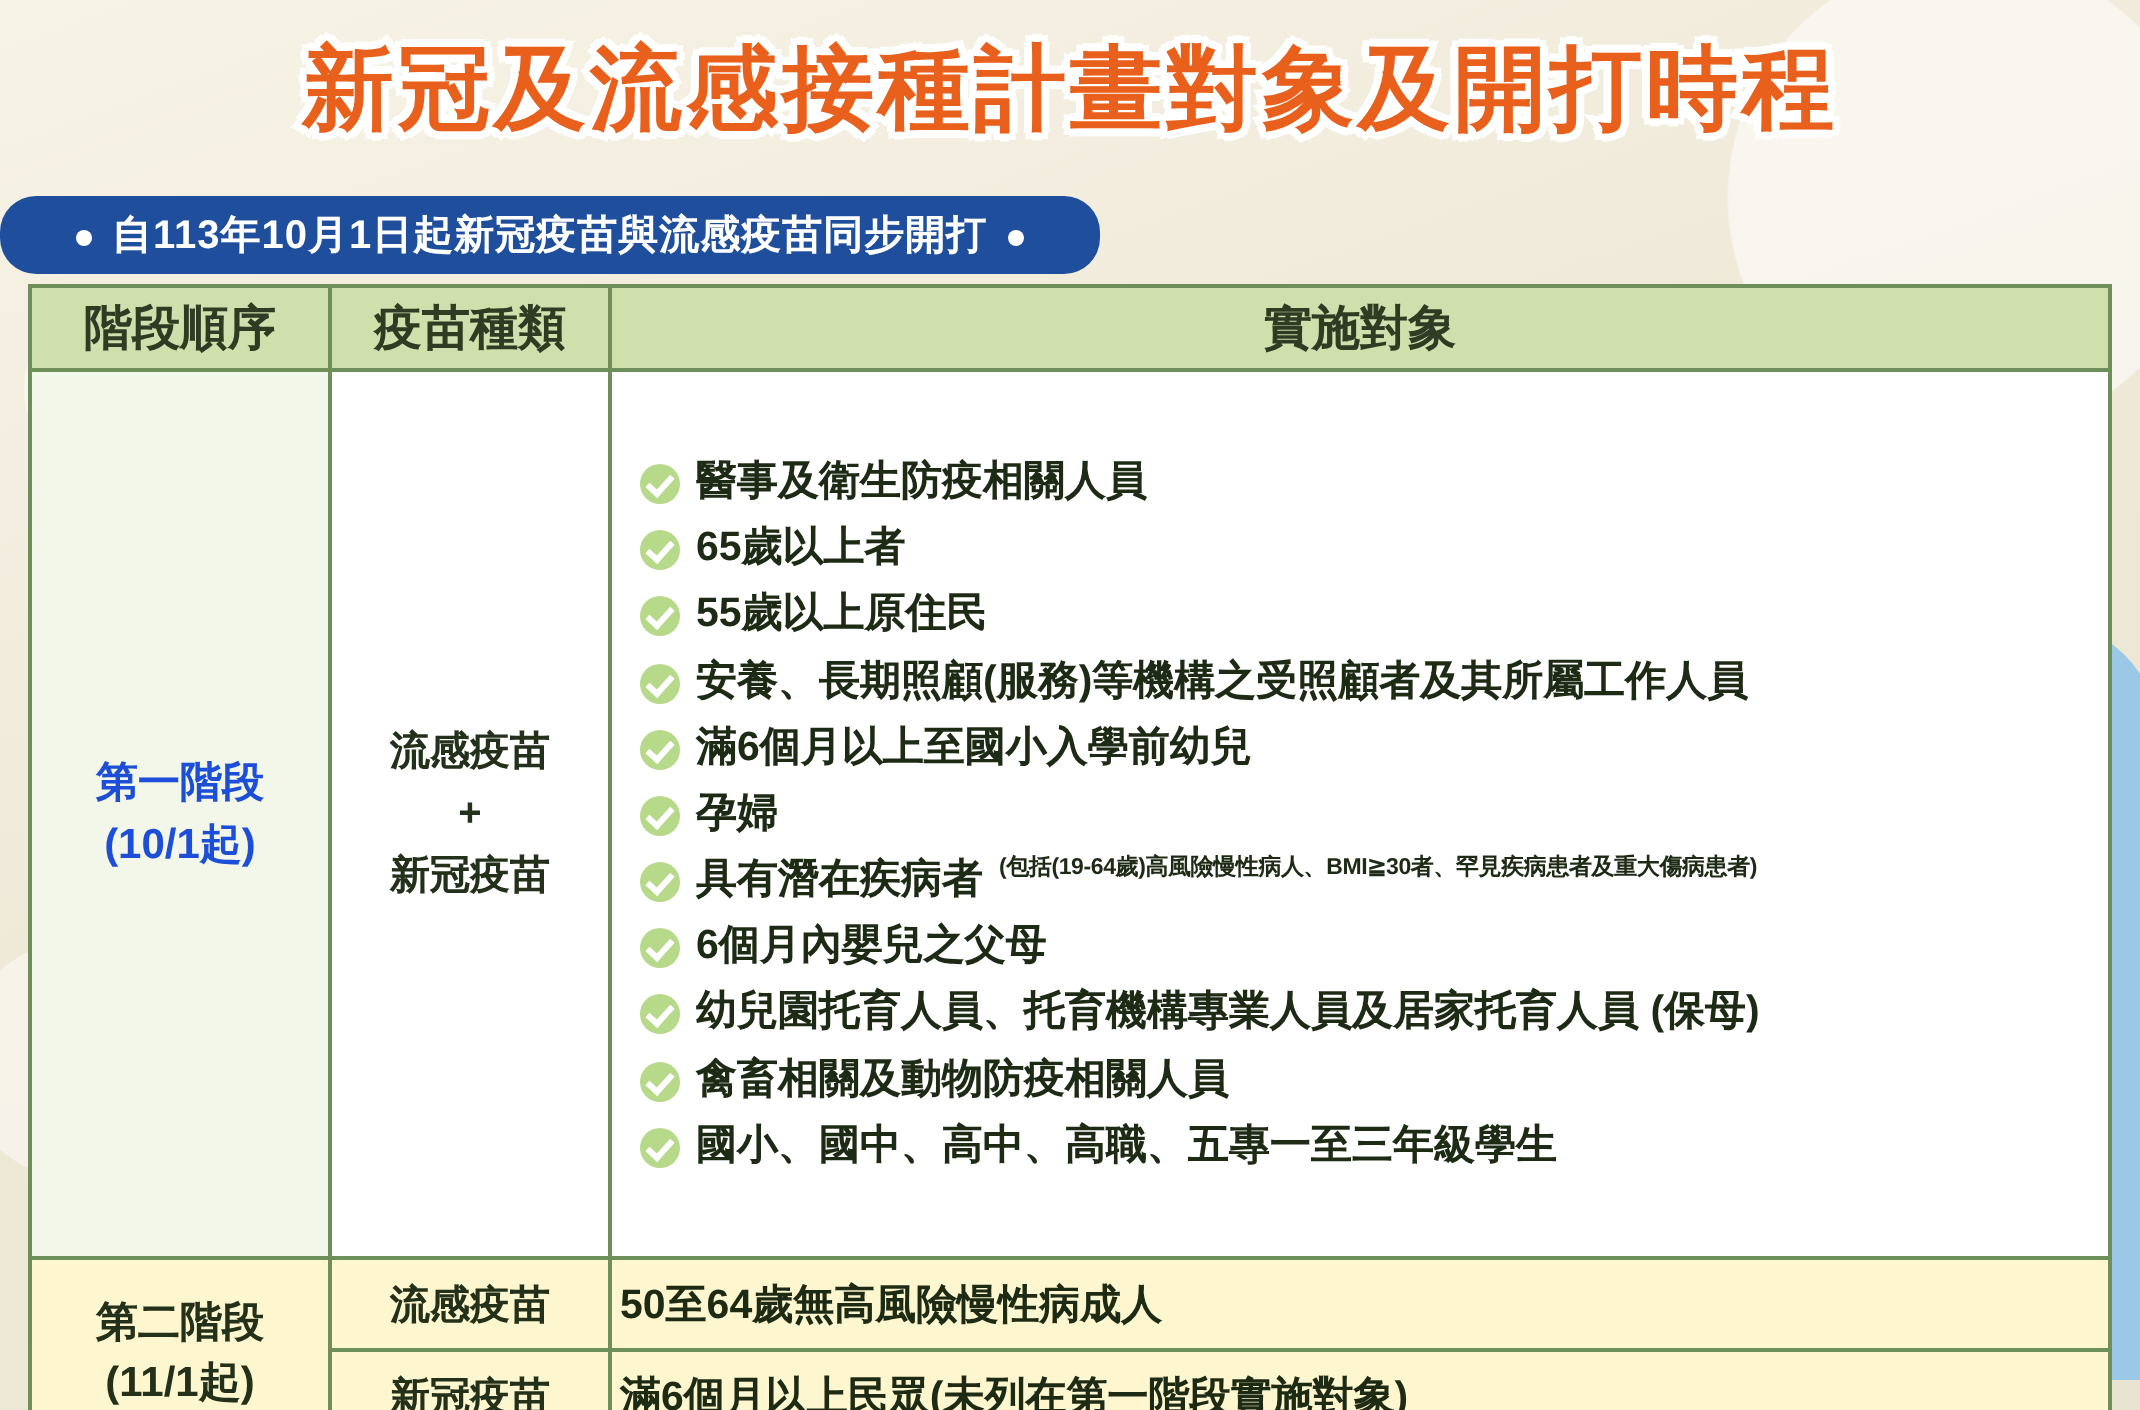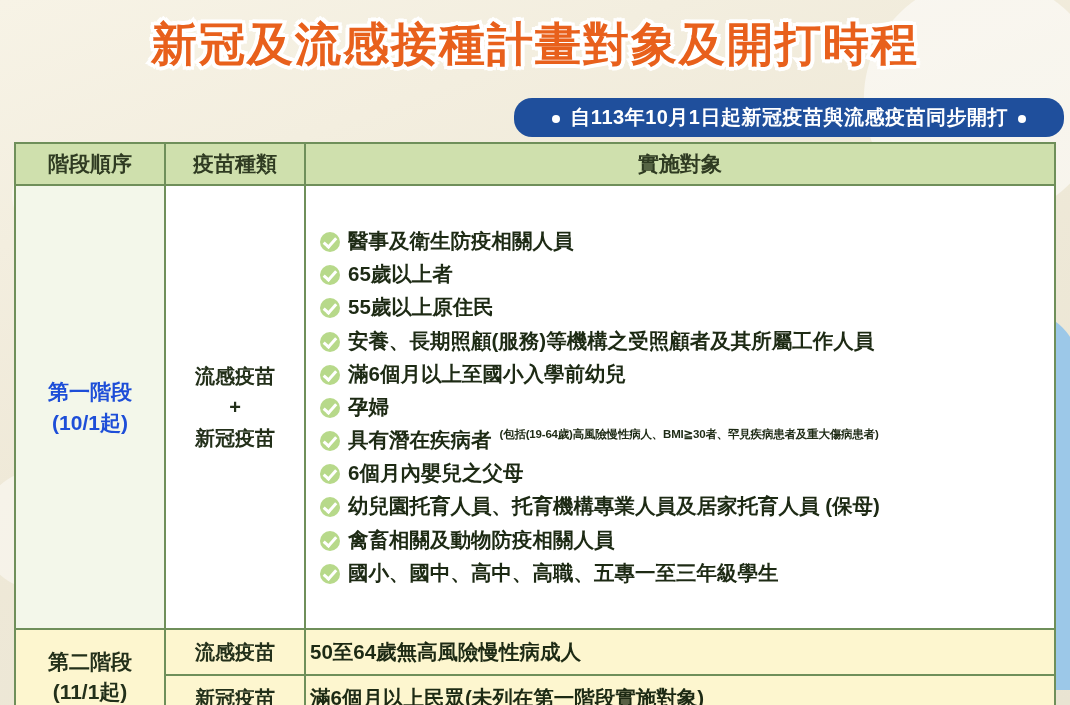--- a/index.html
+++ b/index.html
@@ -181,21 +181,21 @@
     paint-order: stroke fill;
     text-shadow:
       3px 3px 0 #ffffff, -3px 3px 0 #ffffff, 3px -3px 0 #ffffff, -3px -3px 0 #ffffff,
       0 4px 0 #ffffff, 0 -4px 0 #ffffff, 4px 0 0 #ffffff, -4px 0 0 #ffffff;
   }
   .subtitle-wrap {
     position: absolute;
     left: 0;
     right: 6px;
     top: 98px;
-    text-align: right;
+    text-align: left;
   }
   .subtitle {
     display: inline-block;
     background: #1f4f9c;
     color: #ffffff;
     font-size: 20px;
     font-weight: bold;
     padding: 6px 28px;
     border-radius: 18px;
     letter-spacing: 0.5px;
@@ -228,21 +228,21 @@
     display: flex;
     align-items: center;
     justify-content: center;
     text-align: center;
   }
   .cell:last-child { border-right: none; }
 
   .head-row .cell {
     background: #cfe0ad;
     color: #2f3b22;
-    font-size: 21px;
+    font-size: 24px;
     font-weight: bold;
     height: 42px;
     border-bottom: 2px solid #6f8f5a;
     font-family: Liberation Mono, monospace;
   }
   .col-phase { width: 150px; flex: 0 0 150px; }
   .col-vaccine { width: 140px; flex: 0 0 140px; }
   .col-targets { flex: 1 1 auto; }
 
   .body-row1 .cell { border-bottom: 2px solid #6f8f5a; }

